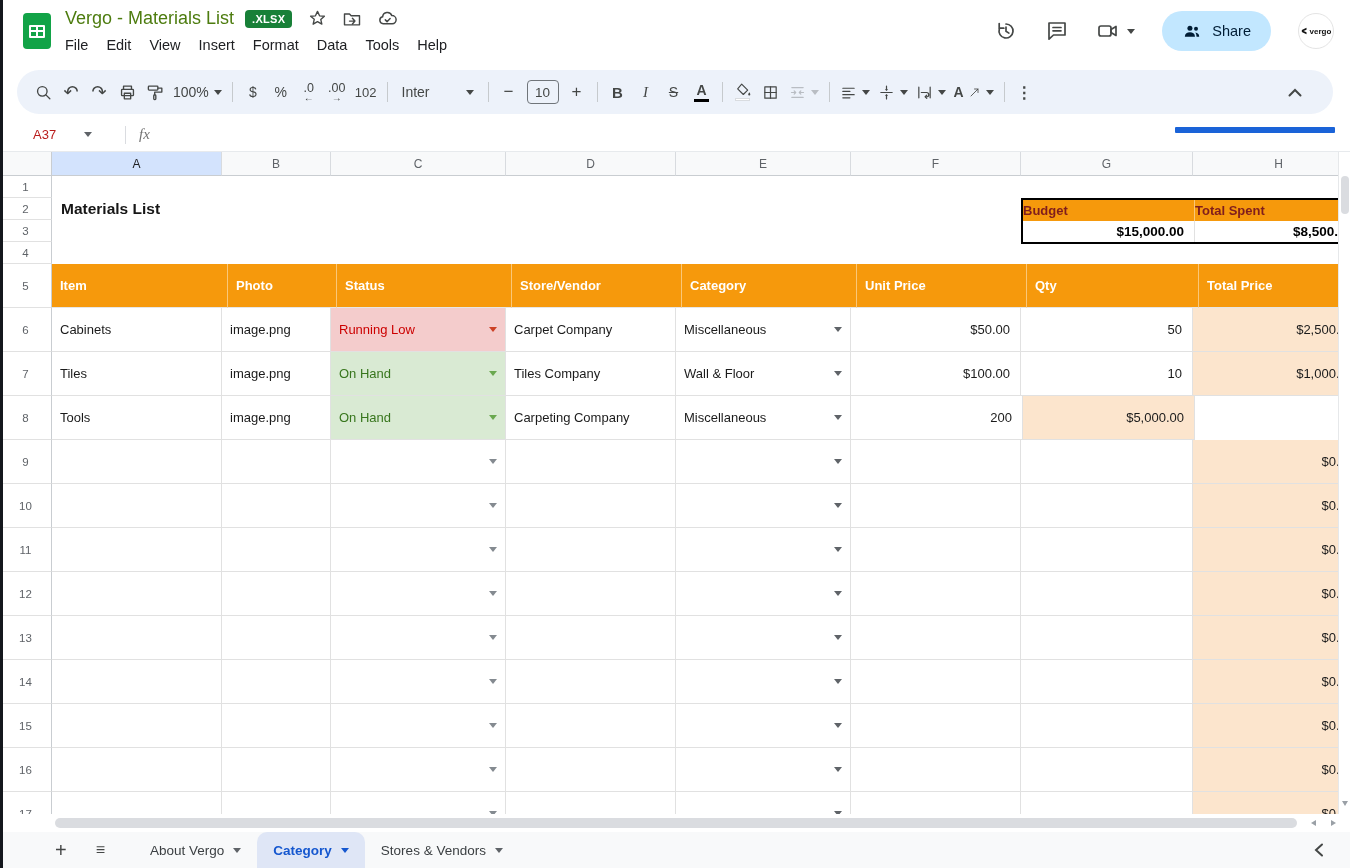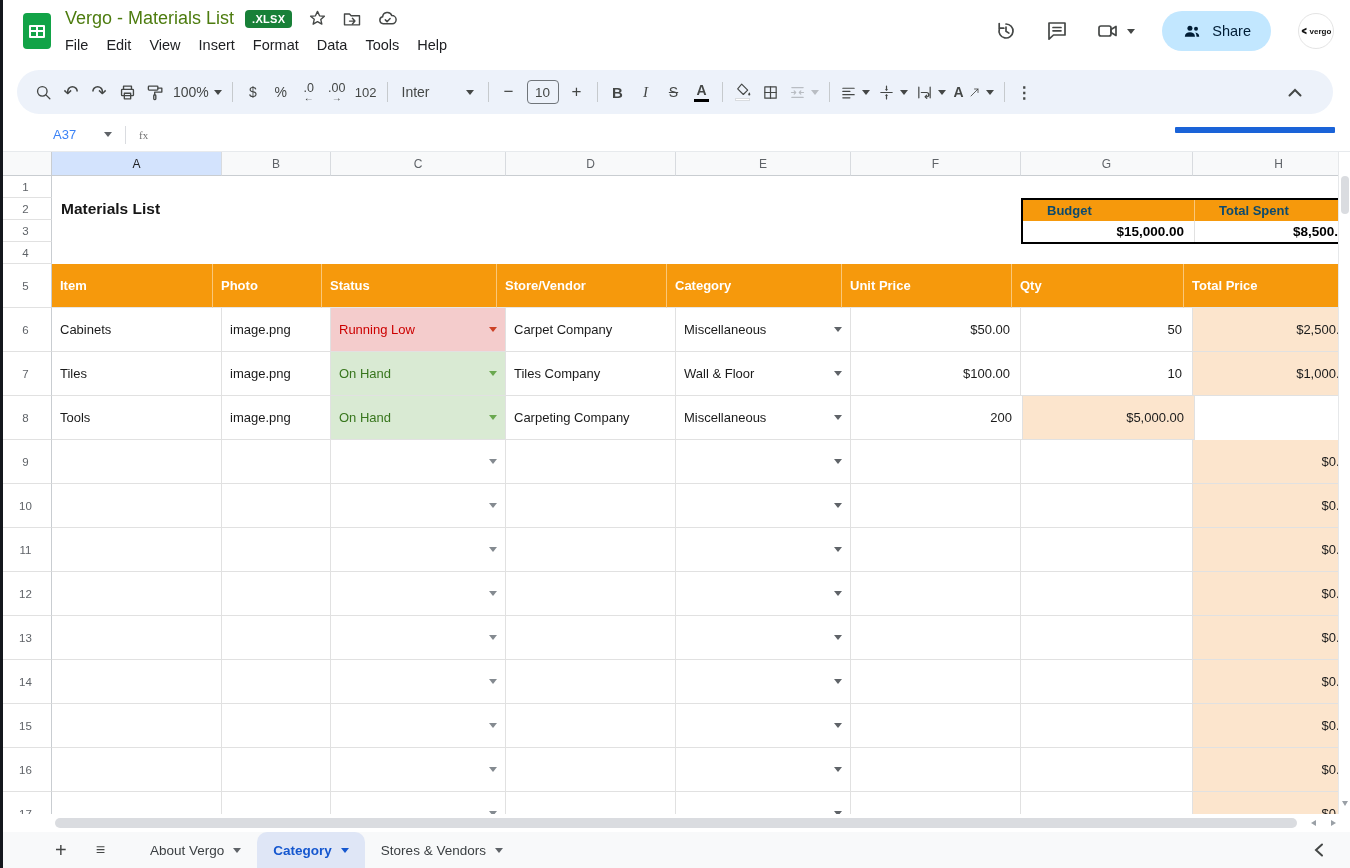--- a/index.html
+++ b/index.html
@@ -57,24 +57,24 @@
   .ul-stack b { font-size:14px; font-weight:700; }
   .ul-bar { width:15px; height:3px; background:#000; margin-top:2px; }
   .ul-bar.white { background:#fff; height:3px; border:1px solid #d9dce0; }
   .morev { font-size:16px; font-weight:700; letter-spacing:1px; }
   .collapse-btn { margin-left:auto; margin-right:12px; }
 
   
   .formula { position:absolute; left:3px; top:118px; width:1347px; height:34px; border-bottom:1px solid #e7eaed;
              display:flex; align-items:center; background:#fff; }
   .namebox { width:112px; display:flex; align-items:center; padding-left:30px; gap:0; }
-  .namebox .ref { font-size:13px; color:#3b82f6;margin-left:20px; }
+  .namebox .ref { font-size:13px; color:#b91c1c; }
   .namebox .dda { margin-left:28px; border-top-color:#5f6368; }
   .fdiv { width:1px; height:18px; background:#dadce0; margin-left:10px; }
-  .fx { font-family:"Liberation Serif", serif; color:#737373; font-size:11px; margin-left:13px; }
+  .fx { font-style:italic; font-family:"Liberation Serif", serif; color:#737373; font-size:15px; margin-left:13px; }
   .finput { flex:1; font-size:13px; color:#202124; padding-left:14px; }
   .fprogress { position:absolute; right:15px; top:9px; width:160px; height:6px; background:var(--progress-bar); border-radius:1px; }
 
   
   .grid { position:absolute; left:0; top:152px; width:1350px; height:662px; overflow:hidden; background:#fff; }
   .colhead { display:flex; height:24px; }
   .corner { flex:0 0 52px; background:#f8f9fa; border-right:1px solid #c9cdd1; border-bottom:1px solid #c9cdd1; }
   .col-h { background:#f8f9fa; border-right:1px solid #d8dbdf; border-bottom:1px solid #c9cdd1;
            display:flex; align-items:center; justify-content:center; font-size:12px; color:#5f6368; flex:none; }
   .col-h.sel { background:var(--selected-col-bg); color:#202124; }
@@ -97,21 +97,21 @@
   .dd { width:0; height:0; border-left:4px solid transparent; border-right:4px solid transparent;
         border-top:5px solid #848a90; margin-left:auto; flex:none; }
   .status.low .dd { border-top-color:var(--status-low-arrow); }
   .status.on-hand .dd { border-top-color:var(--status-ok-arrow); }
   .category .dd { border-top-color:#5f6368; }
 
   
   .budget { position:absolute; left:1021px; top:46px; width:344px; height:46px; border:2px solid #000;
             display:flex; flex-direction:column; z-index:4; background:#fff; }
   .brow { display:flex; flex:1; }
-  .bh { background:var(--header-orange); color:#0c4a6e; font-weight:700; font-size:13px; display:flex; align-items:center; padding-left:24px; }
+  .bh { background:var(--header-orange); color:#7f1d1d; font-weight:700; font-size:13px; display:flex; align-items:center; padding-left:0; }
   .bv { background:#fff; color:#000; font-weight:700; font-size:13.5px; display:flex; align-items:center;
         justify-content:flex-end; padding-right:10px; }
   .bfirst { width:172px; flex:none; }
   .bsecond { flex:1; }
   .bh.bfirst { border-right:1px solid rgba(255,255,255,.45); }
   .bv.bfirst { border-right:1px solid var(--grid-line); }
 
   
   .vscroll { position:absolute; left:1338px; top:152px; width:12px; height:662px; background:#fff;
              border-left:1px solid #e6e8ea; z-index:10; }
@@ -382,21 +382,21 @@
       <div class="grow top-row">
         <div class="row-h">3</div>
         <div class="plain"></div>
       </div>
       <div class="grow top-row">
         <div class="row-h">4</div>
         <div class="plain"></div>
       </div>
       <div class="grow thead">
         <div class="row-h">5</div>
-        <div class="cell th" style="width: 161px;">Item</div>
+        <div class="cell th" style="width: 176px;">Item</div>
         <div class="cell th" style="width: 109px;">Photo</div>
         <div class="cell th" style="width: 175px;">Status</div>
         <div class="cell th" style="width: 170px;">Store/Vendor</div>
         <div class="cell th" style="width: 175px;">Category</div>
         <div class="cell th" style="width: 170px;">Unit Price</div>
         <div class="cell th" style="width: 172px;">Qty</div>
         <div class="cell th" style="width: 172px;">Total Price</div>
       </div>
       <div class="grow trow">
         <div class="row-h">6</div>

